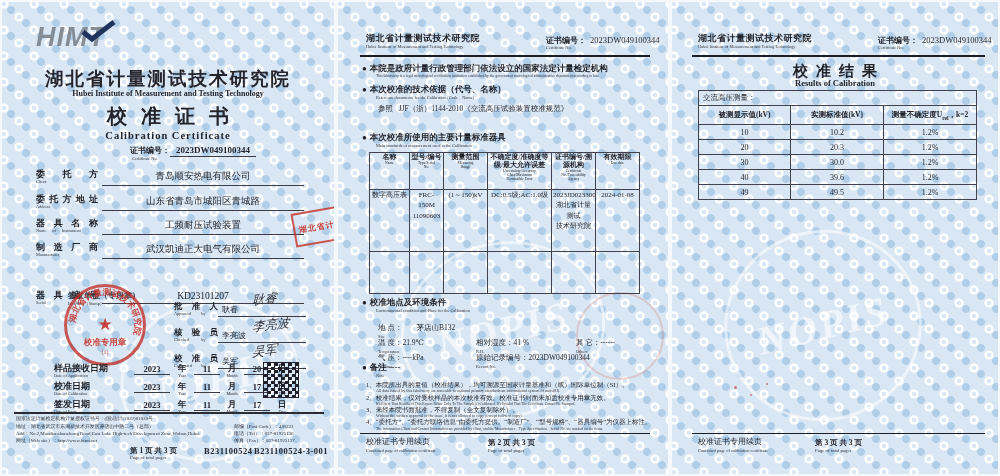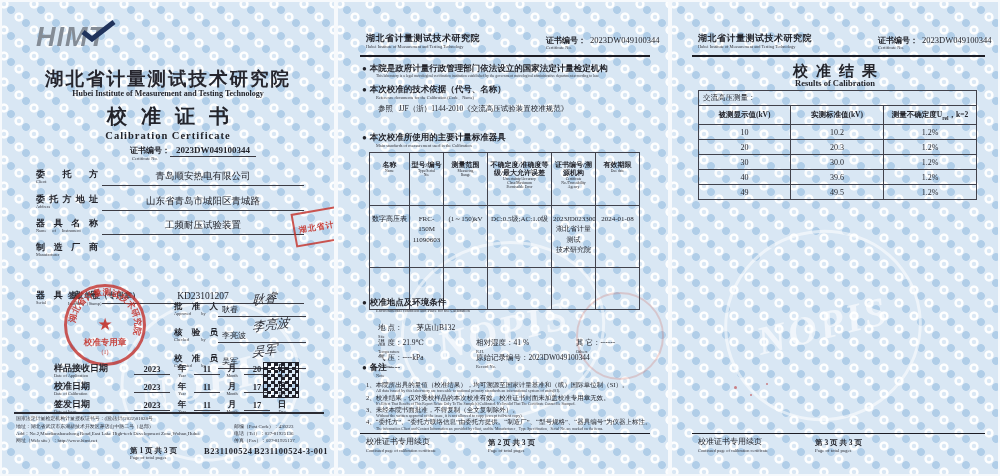--- a/index.html
+++ b/index.html
@@ -61,21 +61,21 @@
   .tiny{font-size:6px;transform:scale(.82);transform-origin:0 0;white-space:nowrap;color:#2e2f37}
   .pgline{font-size:7.5px;font-weight:bold}
   .code{font-size:8.5px;font-weight:bold;letter-spacing:.5px}
   
   .hd-inst{font-size:9px;font-weight:bold;letter-spacing:.5px;line-height:1}
   .hd-rule{height:2.2px;background:#1c1d25}
   .bullet{font-size:8.5px;font-weight:bold;white-space:nowrap}
   .bullet .dot{font-size:8px;margin-right:3px}
   .refline{font-size:7.5px}
   table{border-collapse:collapse;position:absolute;table-layout:fixed}
-  .std td{border:1px solid #41424c;text-align:center;vertical-align:top;padding:8px 1px;overflow:hidden}
+  .std td{border:1px solid #41424c;text-align:center;vertical-align:top;padding:0 1px;overflow:hidden}
   .std .h-cn{font-size:7px;font-weight:bold;line-height:1.15}
   .std .h-en{font-size:6px;transform:scale(.62);transform-origin:50% 0;line-height:1.1;white-space:normal}
   .std .c{font-size:7px;line-height:1.5}
   .env-l{font-size:7.5px;font-weight:normal}
   .env-v{font-size:7.5px}
   .noteln{font-size:6.5px;white-space:nowrap}
   .res td{border:1px solid #41424c;text-align:center;font-size:8px}
   .res .sec{text-align:left;font-size:7.5px;padding:2px 4px}
   .res .hdr td{font-size:7.5px;font-weight:bold;height:16px}
   .res sub{font-size:5.5px}
@@ -113,20 +113,21 @@
   <div class="abs f-row" style="top:193px">
     <div class="f-lab"><span>委托方地址</span><span class="en-s">Address</span></div>
     <div class="f-val">山东省青岛市城阳区青城路</div>
   </div>
   <div class="abs f-row" style="top:217px">
     <div class="f-lab"><span>器具名称</span><span class="en-s">Name of Instrument</span></div>
     <div class="f-val">工频耐压试验装置</div>
   </div>
   <div class="abs f-row" style="top:241px">
     <div class="f-lab"><span>制造厂商</span><span class="en-s">Manufacturer</span></div>
+    <div class="f-val">武汉凯迪正大电气有限公司</div>
   </div>
   <div class="abs f-row" style="top:289px">
     <div class="f-lab"><span>器具编号</span><span class="en-s">Serial No.</span></div>
     <div class="f-val">KD23101207</div>
   </div>
 
   <div class="abs s-row" style="top:300px">
     <div class="s-lab"><span>批准人</span><span class="en-s">Approved by</span></div>
     <div class="s-val"><span>耿睿</span><span class="sig">耿睿</span></div>
   </div>

